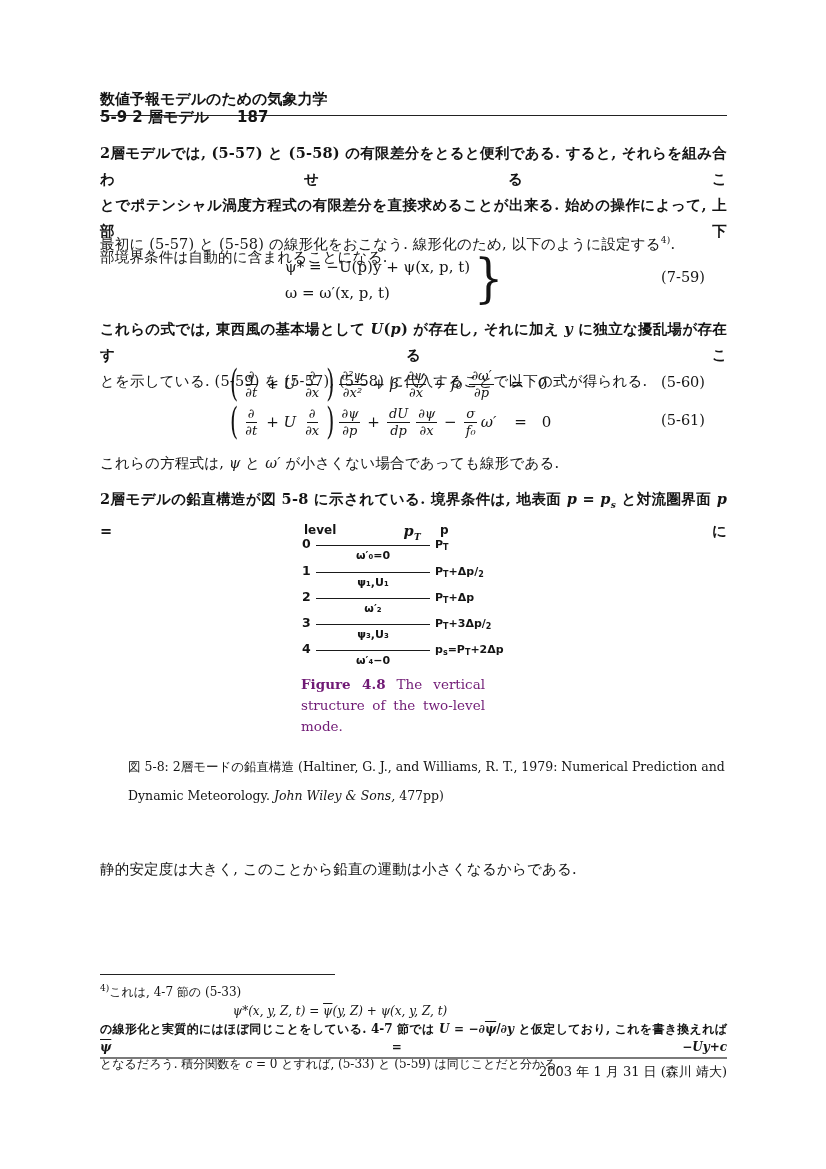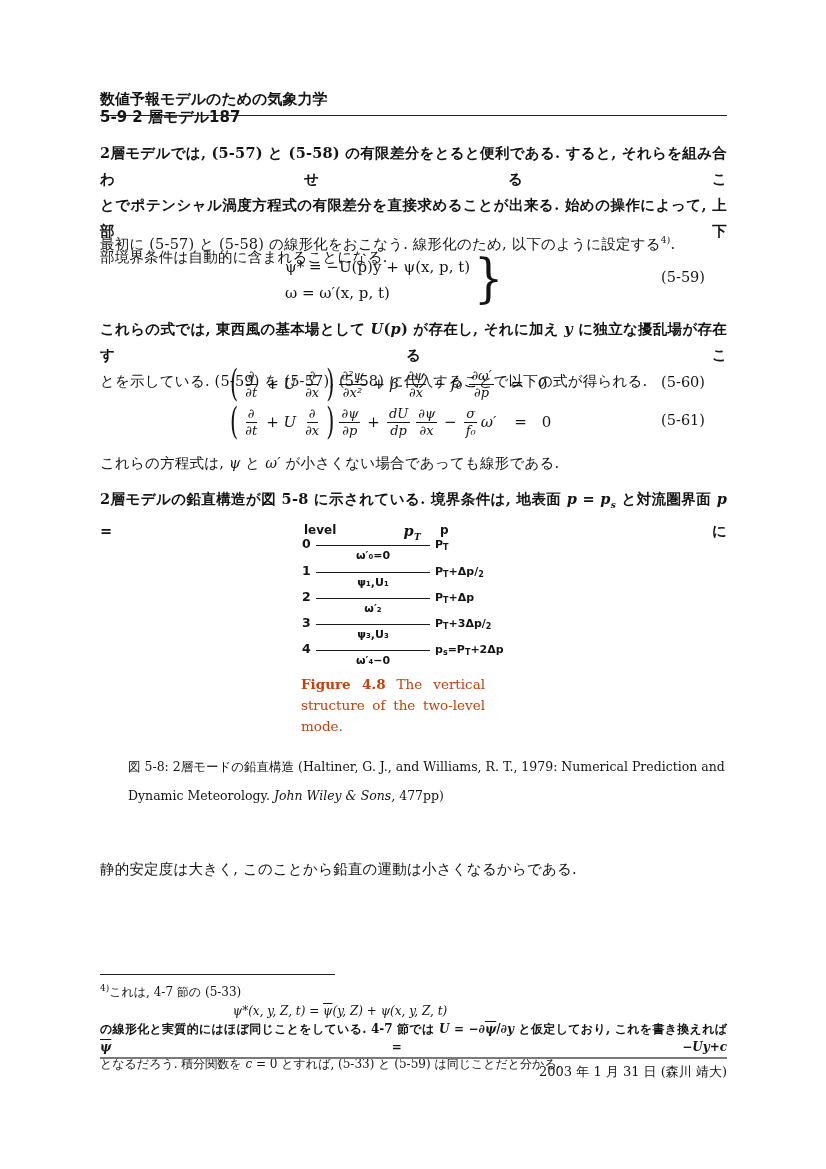--- a/index.html
+++ b/index.html
@@ -5,21 +5,21 @@
   html,body{margin:0;padding:0;background:#e8e8e8;}
   .page{
     position:relative;width:826px;height:1169px;margin:0 auto;background:#ffffff;
     font-family:"DejaVu Serif","Liberation Serif",serif;color:#141414;overflow:hidden;
   }
   
   .page-header{
     position:absolute;left:100px;top:90px;width:627px;display:flex;justify-content:space-between;
     font-family:"DejaVu Sans","Liberation Sans",sans-serif;font-weight:bold;font-size:15px;line-height:18px;flex-direction:column;
   }
-  .hdr-right{display:flex;}
+  .hdr-right{display:flex;gap:28px;}
   .rule{position:absolute;left:100px;width:627px;border-top:1.4px solid #222;}
   .header-rule{top:115px;}
   
   .para{position:absolute;left:100px;width:627px;font-size:14.5px;line-height:26px;letter-spacing:.2px;}
   .jl{text-align:justify;text-align-last:justify;font-weight:bold;}
   .para i{font-family:"DejaVu Serif","Liberation Serif",serif;}
   sub{font-size:9px;}
   sup{font-size:9px;}
   
   .eq59{position:absolute;left:100px;top:254px;width:627px;height:56px;}
@@ -39,21 +39,21 @@
   .figure{position:absolute;left:300px;top:522px;width:190px;height:145px;}
   .fig-axis{position:absolute;font-family:"DejaVu Sans","Liberation Sans",sans-serif;font-weight:bold;font-size:12px;top:1px;}
   .fig-axis.left{left:4px;}
   .fig-axis.right{left:140px;}
   .fig-row{position:absolute;left:0;width:100%;height:0;}
   .lvl-line{position:absolute;left:16px;top:0;width:114px;border-top:1.7px solid #1a1a1a;}
   .lvl-num{position:absolute;left:2px;top:-9px;font-family:"DejaVu Sans","Liberation Sans",sans-serif;font-weight:bold;font-size:12.5px;}
   .lvl-mid{position:absolute;left:16px;top:-16px;width:114px;text-align:center;font-family:"DejaVu Sans","Liberation Sans",sans-serif;font-weight:bold;font-size:11px;margin-top:20px;}
   .lvl-p{position:absolute;left:135px;top:-7px;font-family:"DejaVu Sans","Liberation Sans",sans-serif;font-weight:bold;font-size:11px;white-space:nowrap;}
   .figure sub{font-size:8px;vertical-align:-2px;}
-  .cap-en{position:absolute;left:301px;top:674px;width:184px;font-size:13.5px;line-height:21px;text-align:justify;color:#c2410c;}
+  .cap-en{position:absolute;left:301px;top:674px;width:184px;font-size:13.5px;line-height:21px;text-align:justify;color:#701a75;}
   .cap-en b{font-weight:bold;}
   .cap-jp{position:absolute;left:128px;top:752px;width:600px;font-size:12.5px;line-height:29px;}
   
   .footnote-rule{top:974px;width:235px;border-top:1.2px solid #222;}
   .footnote{position:absolute;left:100px;top:980px;width:627px;font-size:12px;line-height:17.5px;}
   .fn-formula{width:480px;text-align:center;font-style:italic;margin:1px 0;}
   .ov{text-decoration:overline;}
   .i{font-style:italic;}
   
   .footer-rule{top:1057px;border-top:2px solid #7a7a7a;}
@@ -82,21 +82,21 @@
   <div class="para" style="top:227px">
     <div>最初に (5-57) と (5-58) の線形化をおこなう. 線形化のため, 以下のように設定する<sup>4)</sup>.</div>
   </div>
 
   <div class="eq59">
     <div class="e59-lines">
       <div>ψ* = −U(p)y + ψ(x, p, t)</div>
       <div>ω = ω′(x, p, t)</div>
     </div>
     <span class="e59-brace">}</span>
-    <span class="eq-tag">(5-59)</span>
+    <span class="eq-tag">(7-59)</span>
   </div>
 
   <div class="para" style="top:316px">
     <div class="jl">これらの式では, 東西風の基本場として <i>U</i>(<i>p</i>) が存在し, それに加え <i>y</i> に独立な擾乱場が存在するこ</div>
     <div>とを示している. (5-59) を (5-57), (5-58) に代入することで以下の式が得られる.</div>
   </div>
 
   <div class="eqrow" style="top:364px">
     <span class="bp">(</span>
     <span class="frac">

